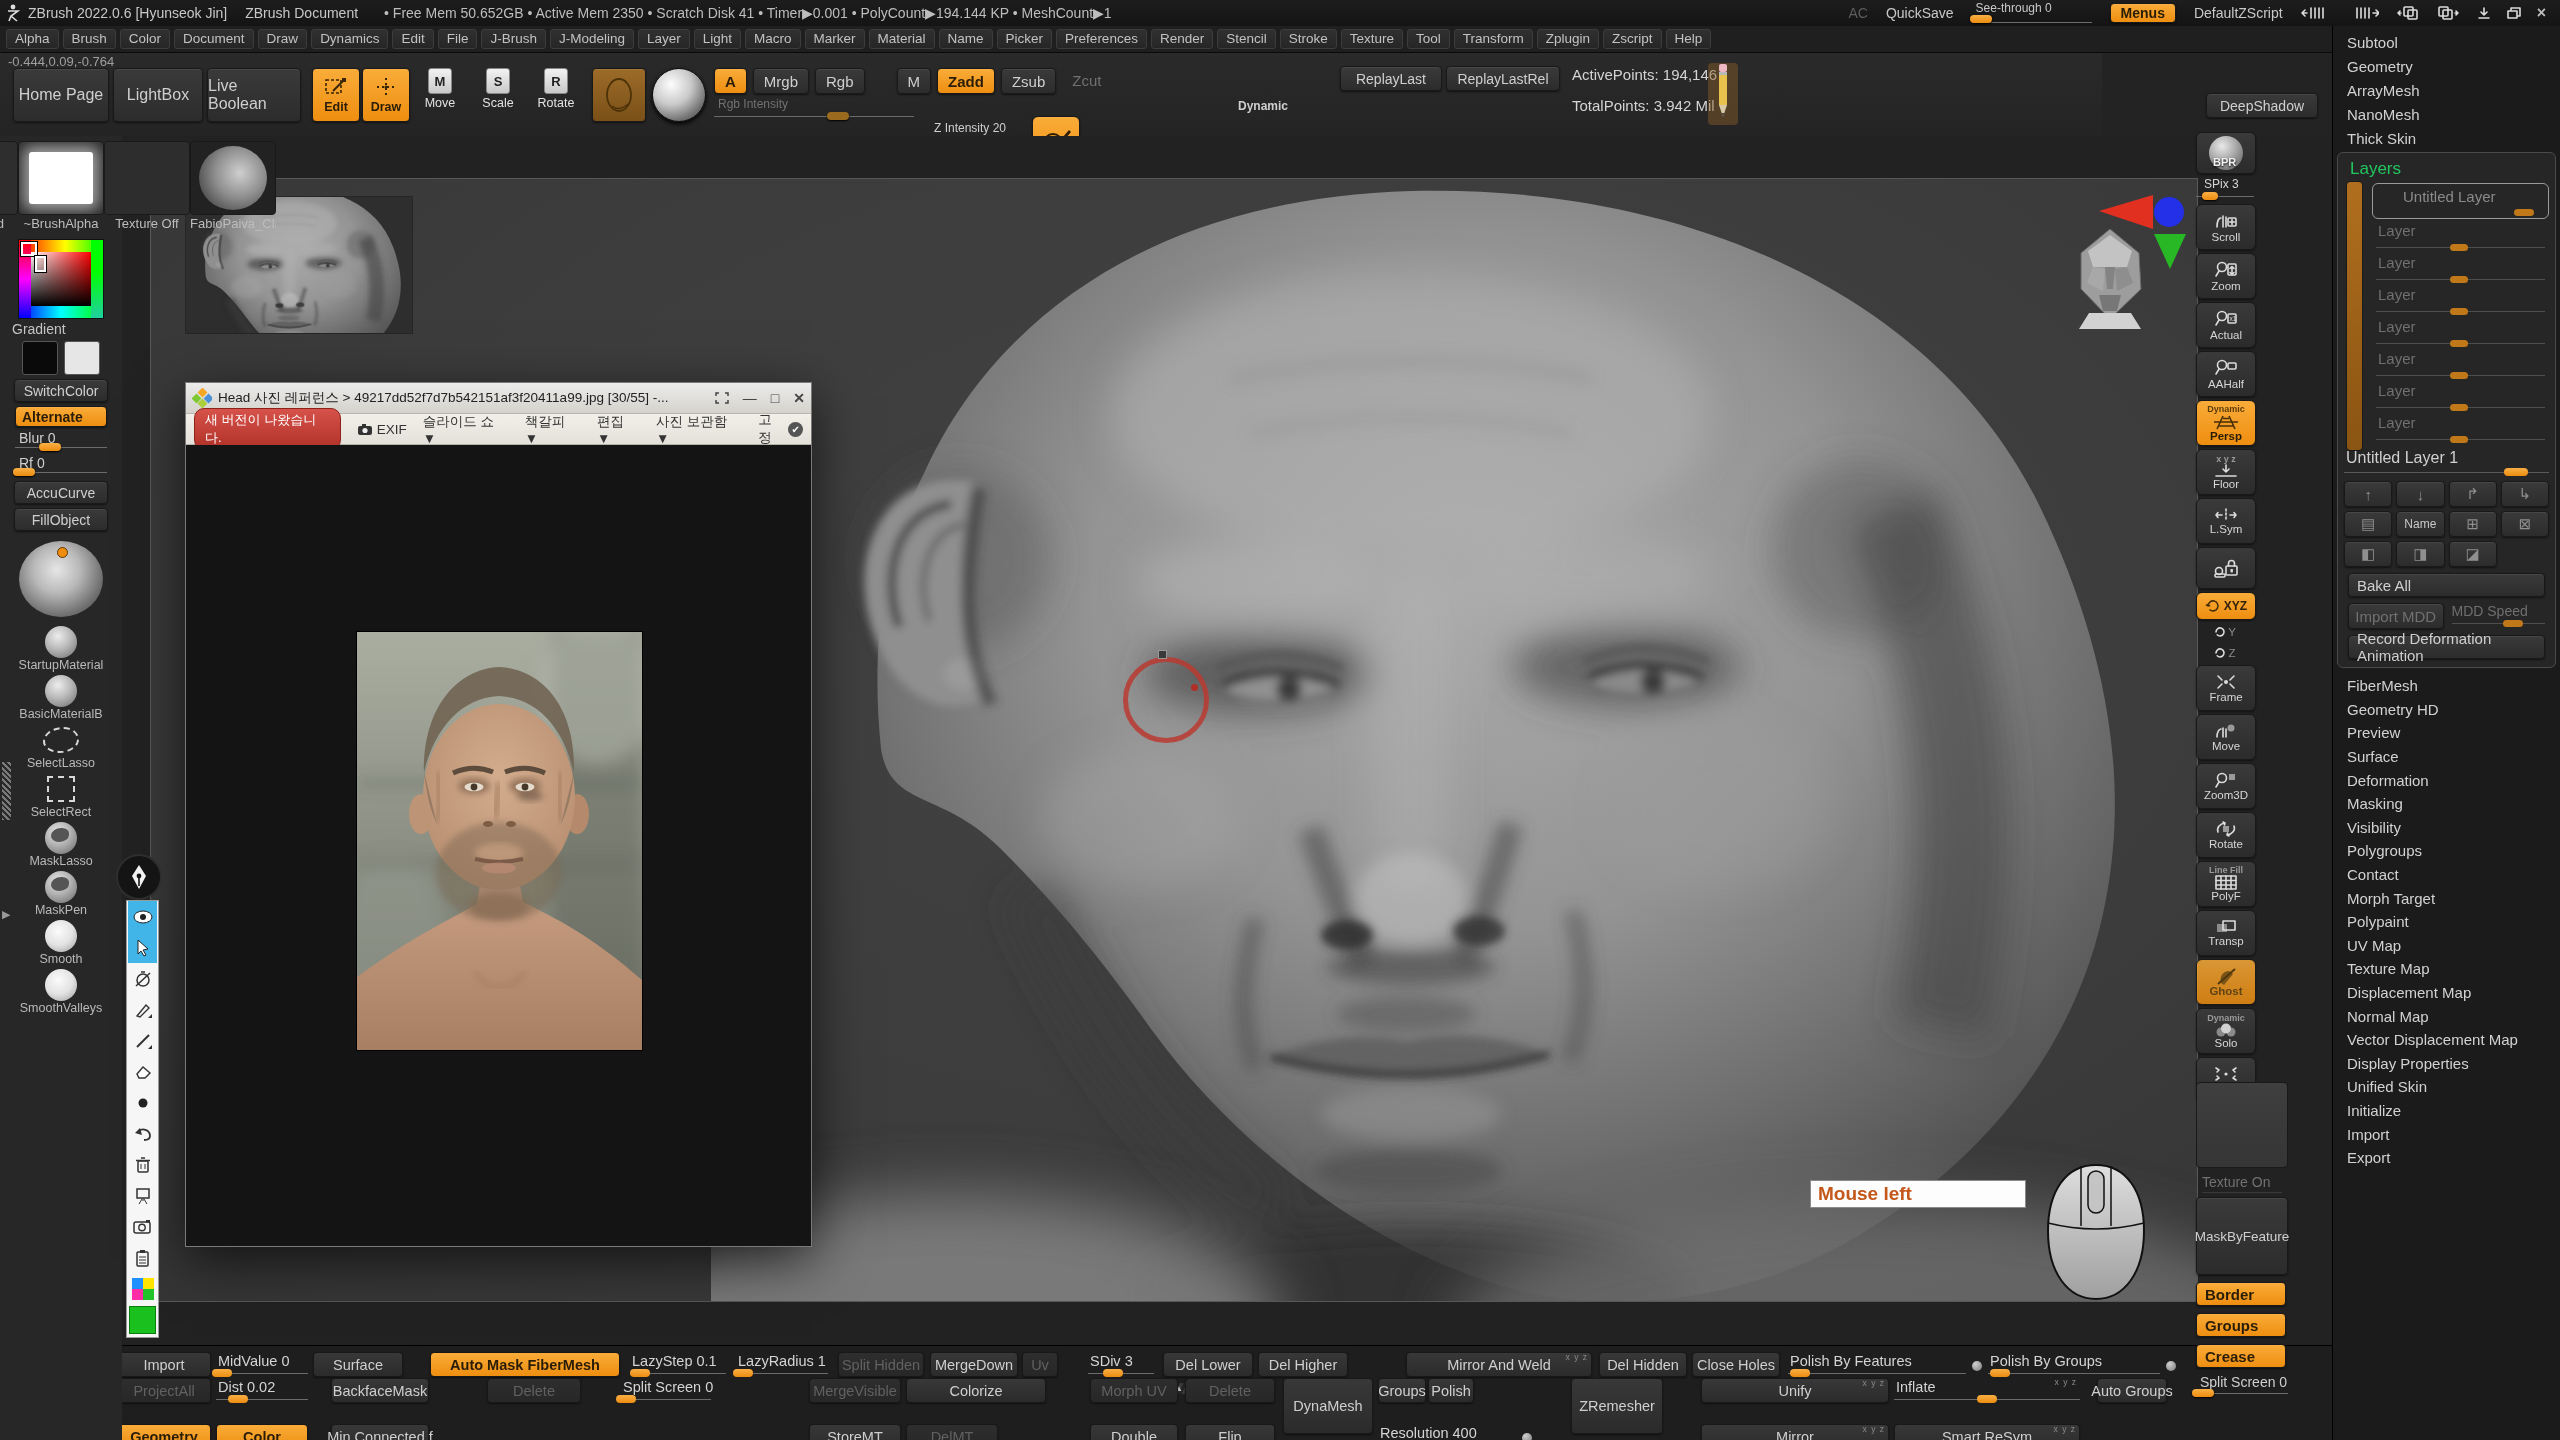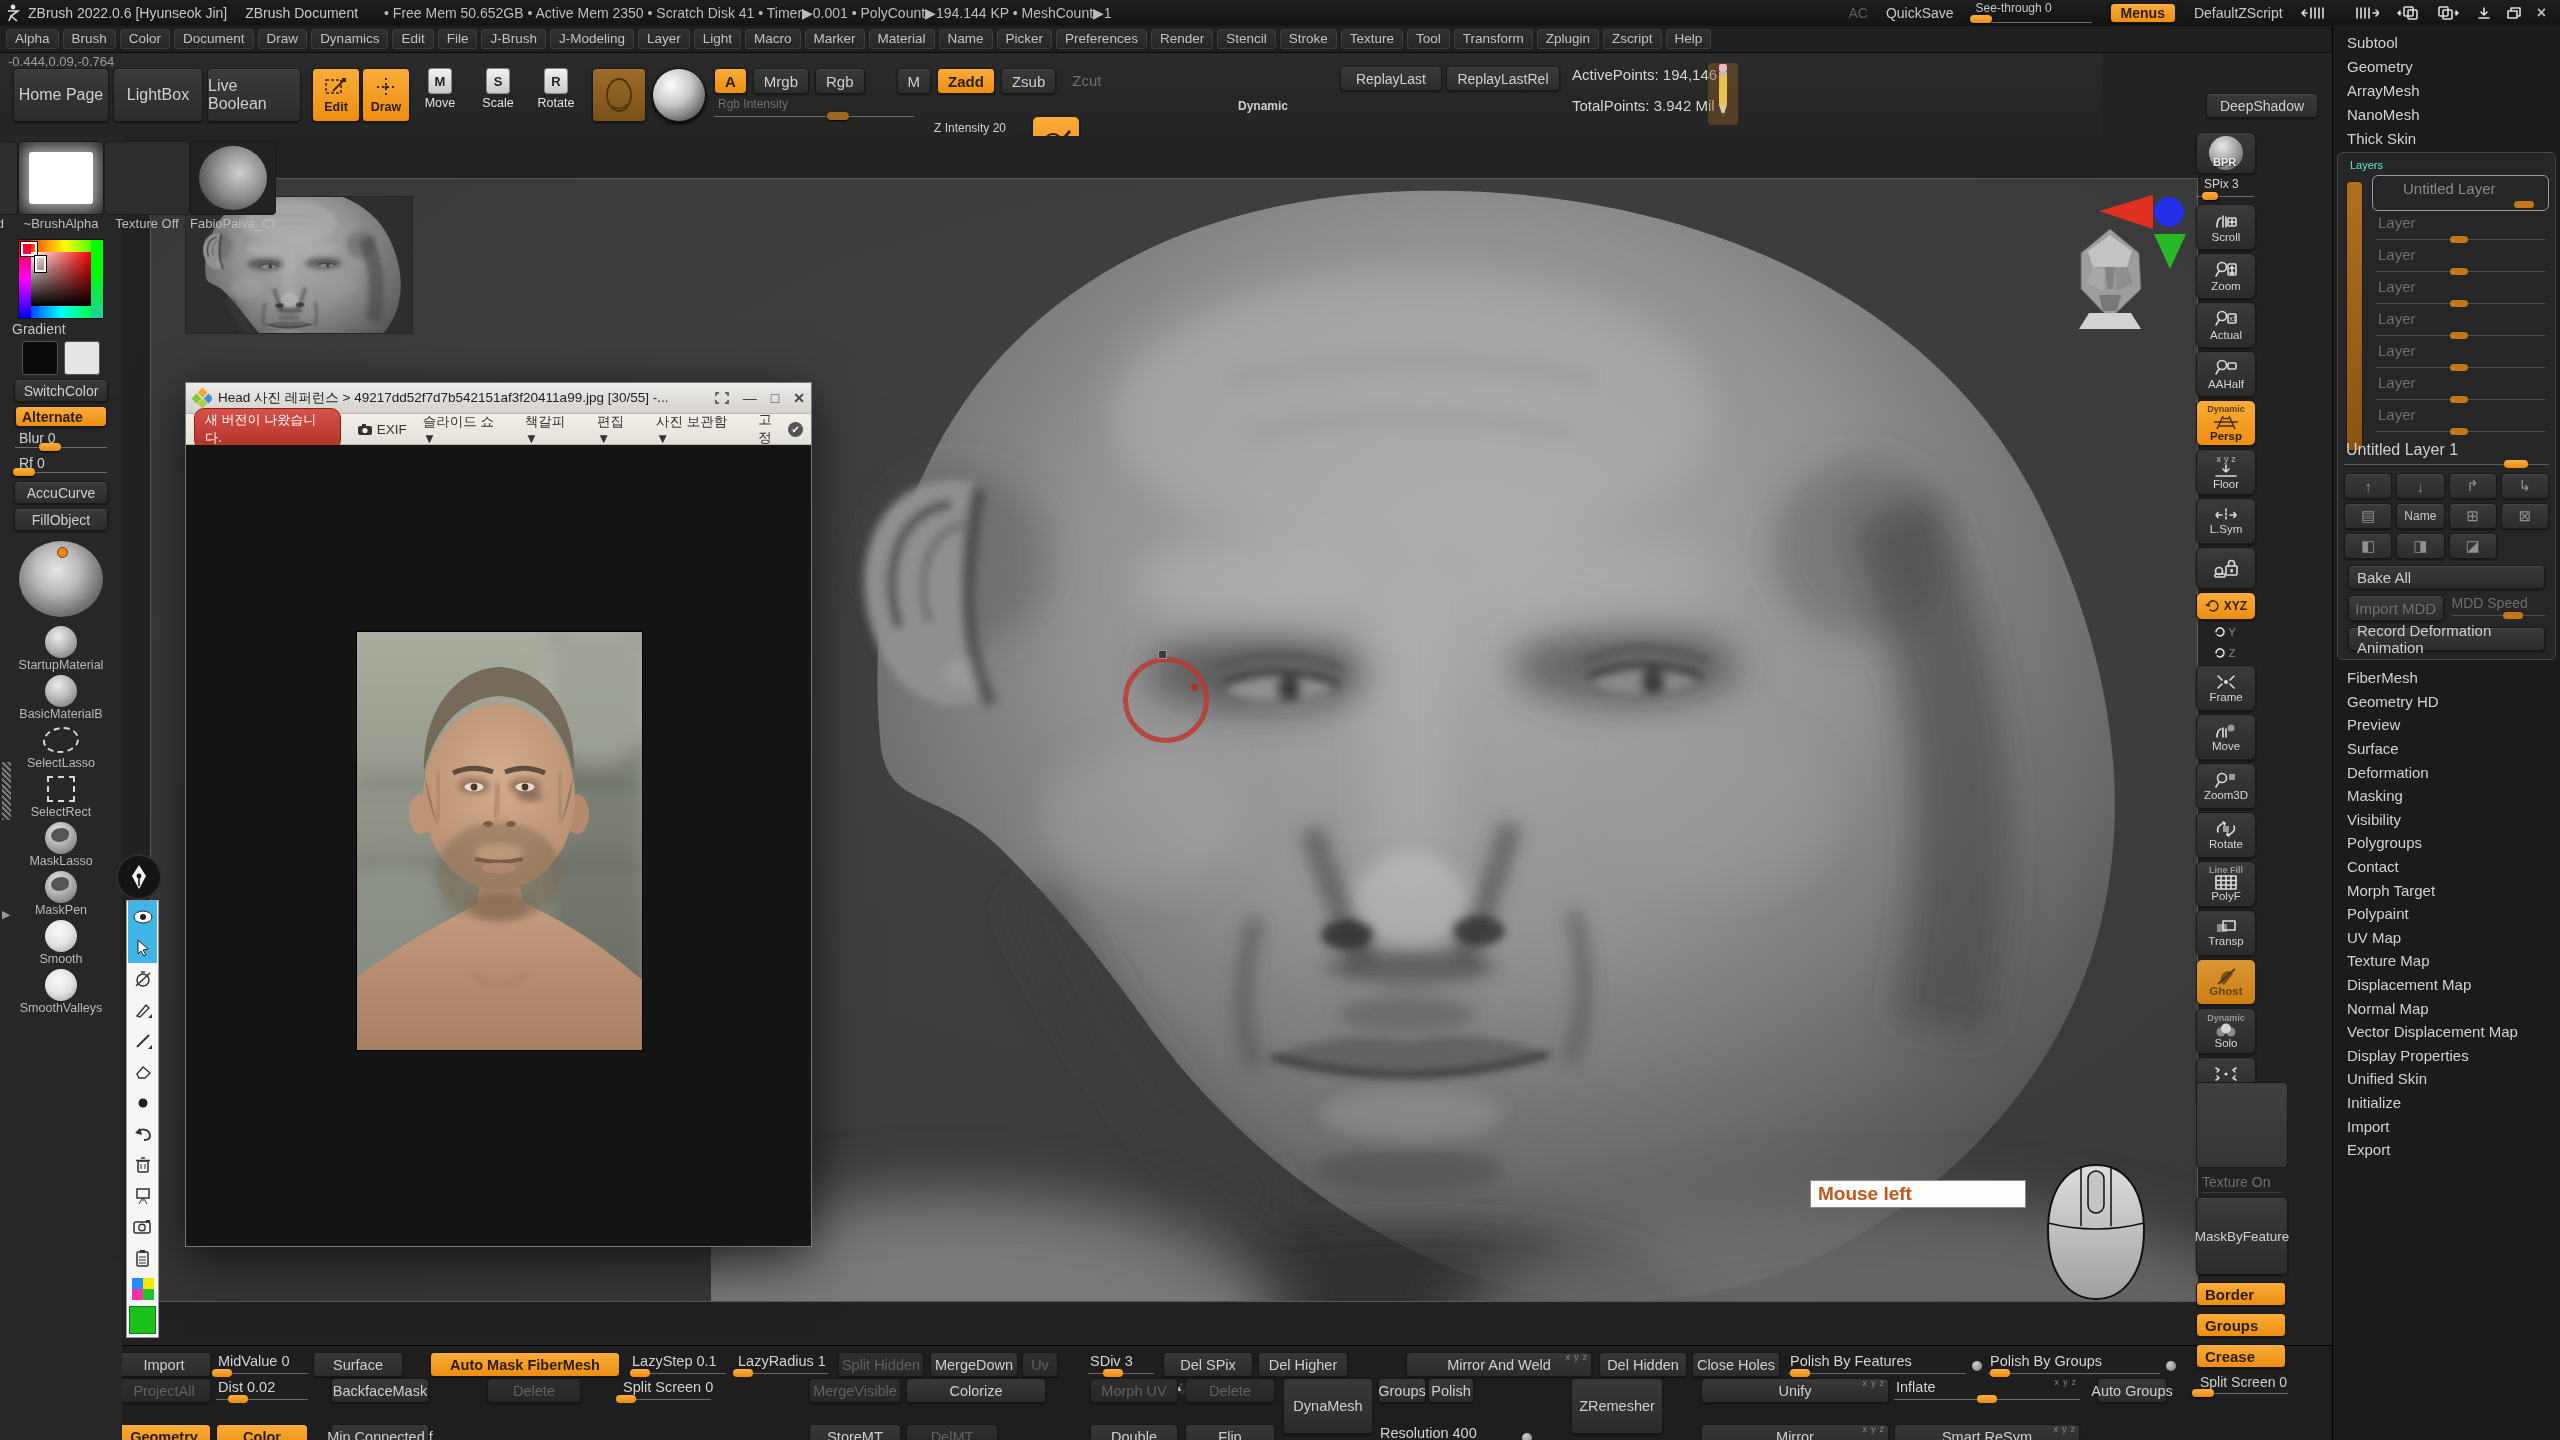--- a/index.html
+++ b/index.html
@@ -149,21 +149,21 @@
   .texbox{width:90px;height:84px;background:linear-gradient(#3f3f3f,#353535);border:1px solid #191919;border-radius:4px;}
   .texon{font-size:14px;color:#6e6e6e;margin:6px 0 4px 6px;border-bottom:1px solid #3a3a3a;padding-bottom:2px;width:80px;}
   .mbf{width:90px;height:76px;font-size:13.5px;}
   .ob{width:90px;height:24px;margin-top:7px;font-size:15px;justify-content:flex-start;padding-left:8px;box-sizing:border-box;}
   .rss{width:92px;margin-top:6px;}
   
   .rpanel{left:2332px;top:26px;width:228px;height:1414px;background:#1b1b1b;border-left:1px solid #000;z-index:4;
           padding:4px 0 0 0;box-sizing:border-box;}
   .rps{height:24px;display:flex;align-items:center;padding-left:14px;font-size:15px;color:#d2d2d2;}
   .layersbox{margin:2px 4px 6px;border:1px solid #4a4a4a;border-radius:6px;background:#262626;padding:4px 6px 8px;position:relative;}
-  .lhead{font-size:11px;color:#5eead4;padding:2px 0 4px 6px;}
+  .lhead{font-size:17px;color:#22c55e;padding:2px 0 4px 6px;}
   .lbar{position:absolute;left:8px;top:28px;width:15px;height:268px;background:linear-gradient(#b06f1e,#8a5412);border-radius:4px;border:1px solid #1a1a1a;}
   .lrows{margin-left:28px;}
   .lrow{position:relative;height:32px;color:#6f6f6f;font-size:15px;}
   .lrow .lname{position:absolute;left:6px;top:1px;}
   .lrow .ltrack{position:absolute;left:4px;right:4px;bottom:5px;height:1px;background:#4e4e4e;}
   .lrow .lth{position:absolute;bottom:-3px;left:44%;width:18px;height:7px;border-radius:4px;background:#c07818;}
   .lrowsel{position:relative;height:34px;border:1px solid #9a9a9a;border-radius:6px;color:#8a8a8a;font-size:15px;margin-bottom:2px;}
   .lrowsel .lname{position:absolute;left:8px;top:4px;margin-left:22px;}
   .lrowsel .lth{position:absolute;bottom:2px;right:14px;width:20px;height:7px;border-radius:4px;background:#c07818;}
   .luntitled{position:relative;height:26px;font-size:16px;color:#d0d0d0;margin-top:4px;padding-left:2px;}
@@ -1314,21 +1314,21 @@
           <span class="bl">Uv</span>
         </div>
         <div class="bi sl2" style="left: 1088px; width: 66px; --pos: 38%;">
           <span class="xyzm"></span>
           <span class="bl">SDiv 3</span>
           <span class="btr"></span>
           <i class="bth"></i>
         </div>
         <div class="bi btn" style="left: 1163px; width: 90px;">
           <span class="xyzm"></span>
-          <span class="bl">Del SPix</span>
+          <span class="bl">Del Lower</span>
         </div>
         <div class="bi btn" style="left: 1258px; width: 90px;">
           <span class="xyzm"></span>
           <span class="bl">Del Higher</span>
         </div>
         <div class="bi btn" style="left: 1406px; width: 186px;">
           <span class="xyzm">x y z</span>
           <span class="bl">Mirror And Weld</span>
         </div>
         <div class="bi btn" style="left: 1599px; width: 88px;">

